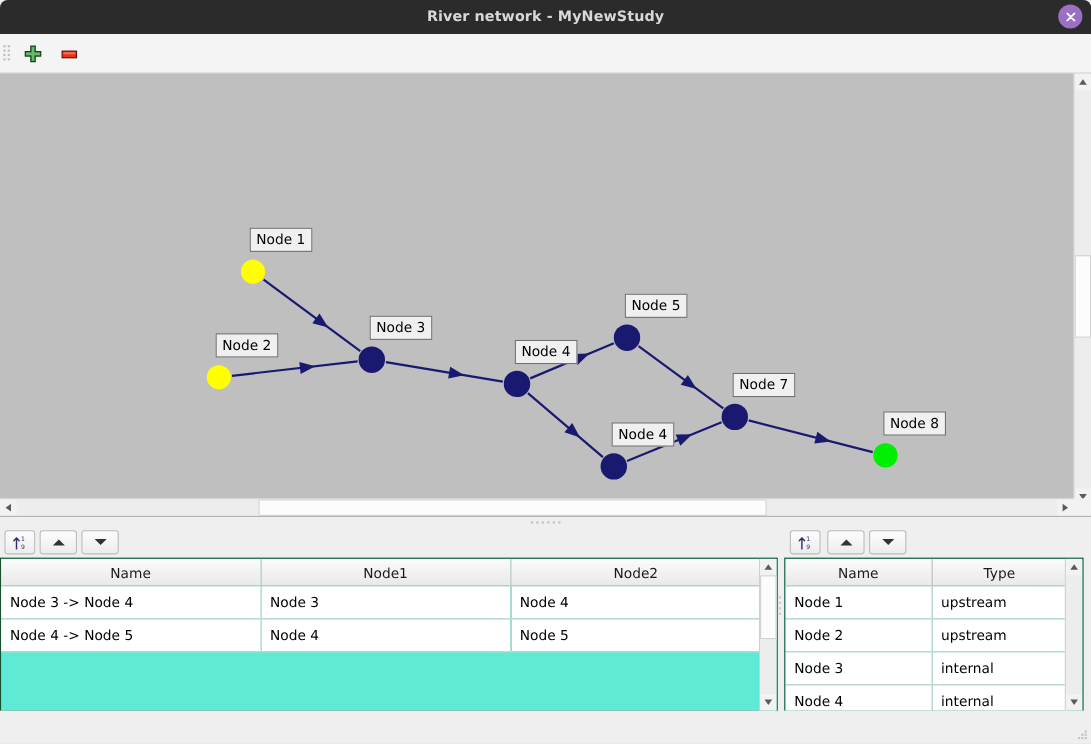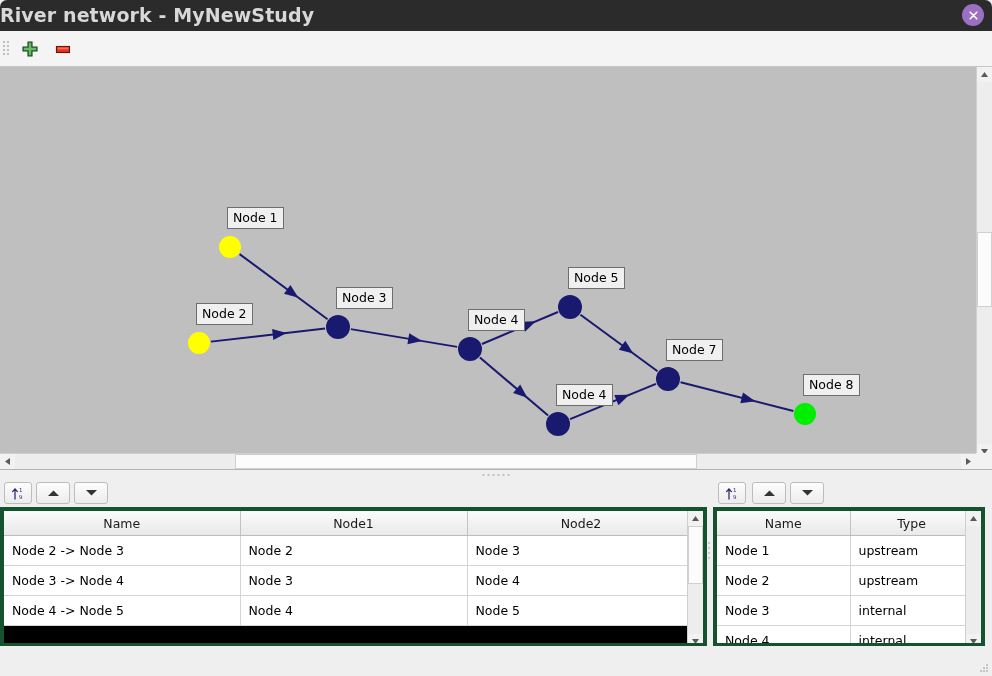--- a/index.html
+++ b/index.html
@@ -21,22 +21,23 @@
     position: absolute; left: 0; top: 0;
     width: 992px; height: 31px;
     background: #2b2b2b;
     border-top-left-radius: 7px;
     border-top-right-radius: 7px;
   }
   .titlebar-text {
     position: absolute; left: 0; top: 0;
     width: 992px; height: 31px;
     line-height: 31px;
+    text-align: center;
     color: #d8d8d8;
-    font-size: 19px;
+    font-size: 13px;
     font-weight: bold;
     letter-spacing: 0.1px;
     user-select: none;
   }
   .close-btn {
     position: absolute; right: 8px; top: 4px;
     width: 22px; height: 22px;
     border-radius: 50%;
     background: #9b6fc4;
     display: flex; align-items: center; justify-content: center;
@@ -171,22 +172,22 @@
     cursor: pointer;
     box-sizing: border-box;
   }
   .pt-sort { width: 28px; }
   .pt-up   { width: 34px; }
   .pt-down { width: 34px; }
 
   
   .tbl-frame {
     position: absolute;
-    background: #000000;
-    border: 4px solid #14532d;
+    background: #5eead4;
+    border: 1px solid #14532d;
     box-sizing: border-box;
     overflow: hidden;
   }
   table.grid {
     border-collapse: collapse;
     width: 100%;
     table-layout: fixed;
     font-size: 12.5px;
   }
   table.grid th {
@@ -386,25 +387,20 @@
             </colgroup>
           <thead>
               <tr id="branch-head">
                 <th>Name</th>
                 <th>Node1</th>
                 <th>Node2</th>
               </tr>
             </thead>
           <tbody id="branch-body">
               <tr>
-                <td>Node 2 -&gt; Node 3</td>
-                <td>Node 2</td>
-                <td>Node 3</td>
-              </tr>
-              <tr>
                 <td>Node 3 -&gt; Node 4</td>
                 <td>Node 3</td>
                 <td>Node 4</td>
               </tr>
               <tr>
                 <td>Node 4 -&gt; Node 5</td>
                 <td>Node 4</td>
                 <td>Node 5</td>
               </tr>
             </tbody>

